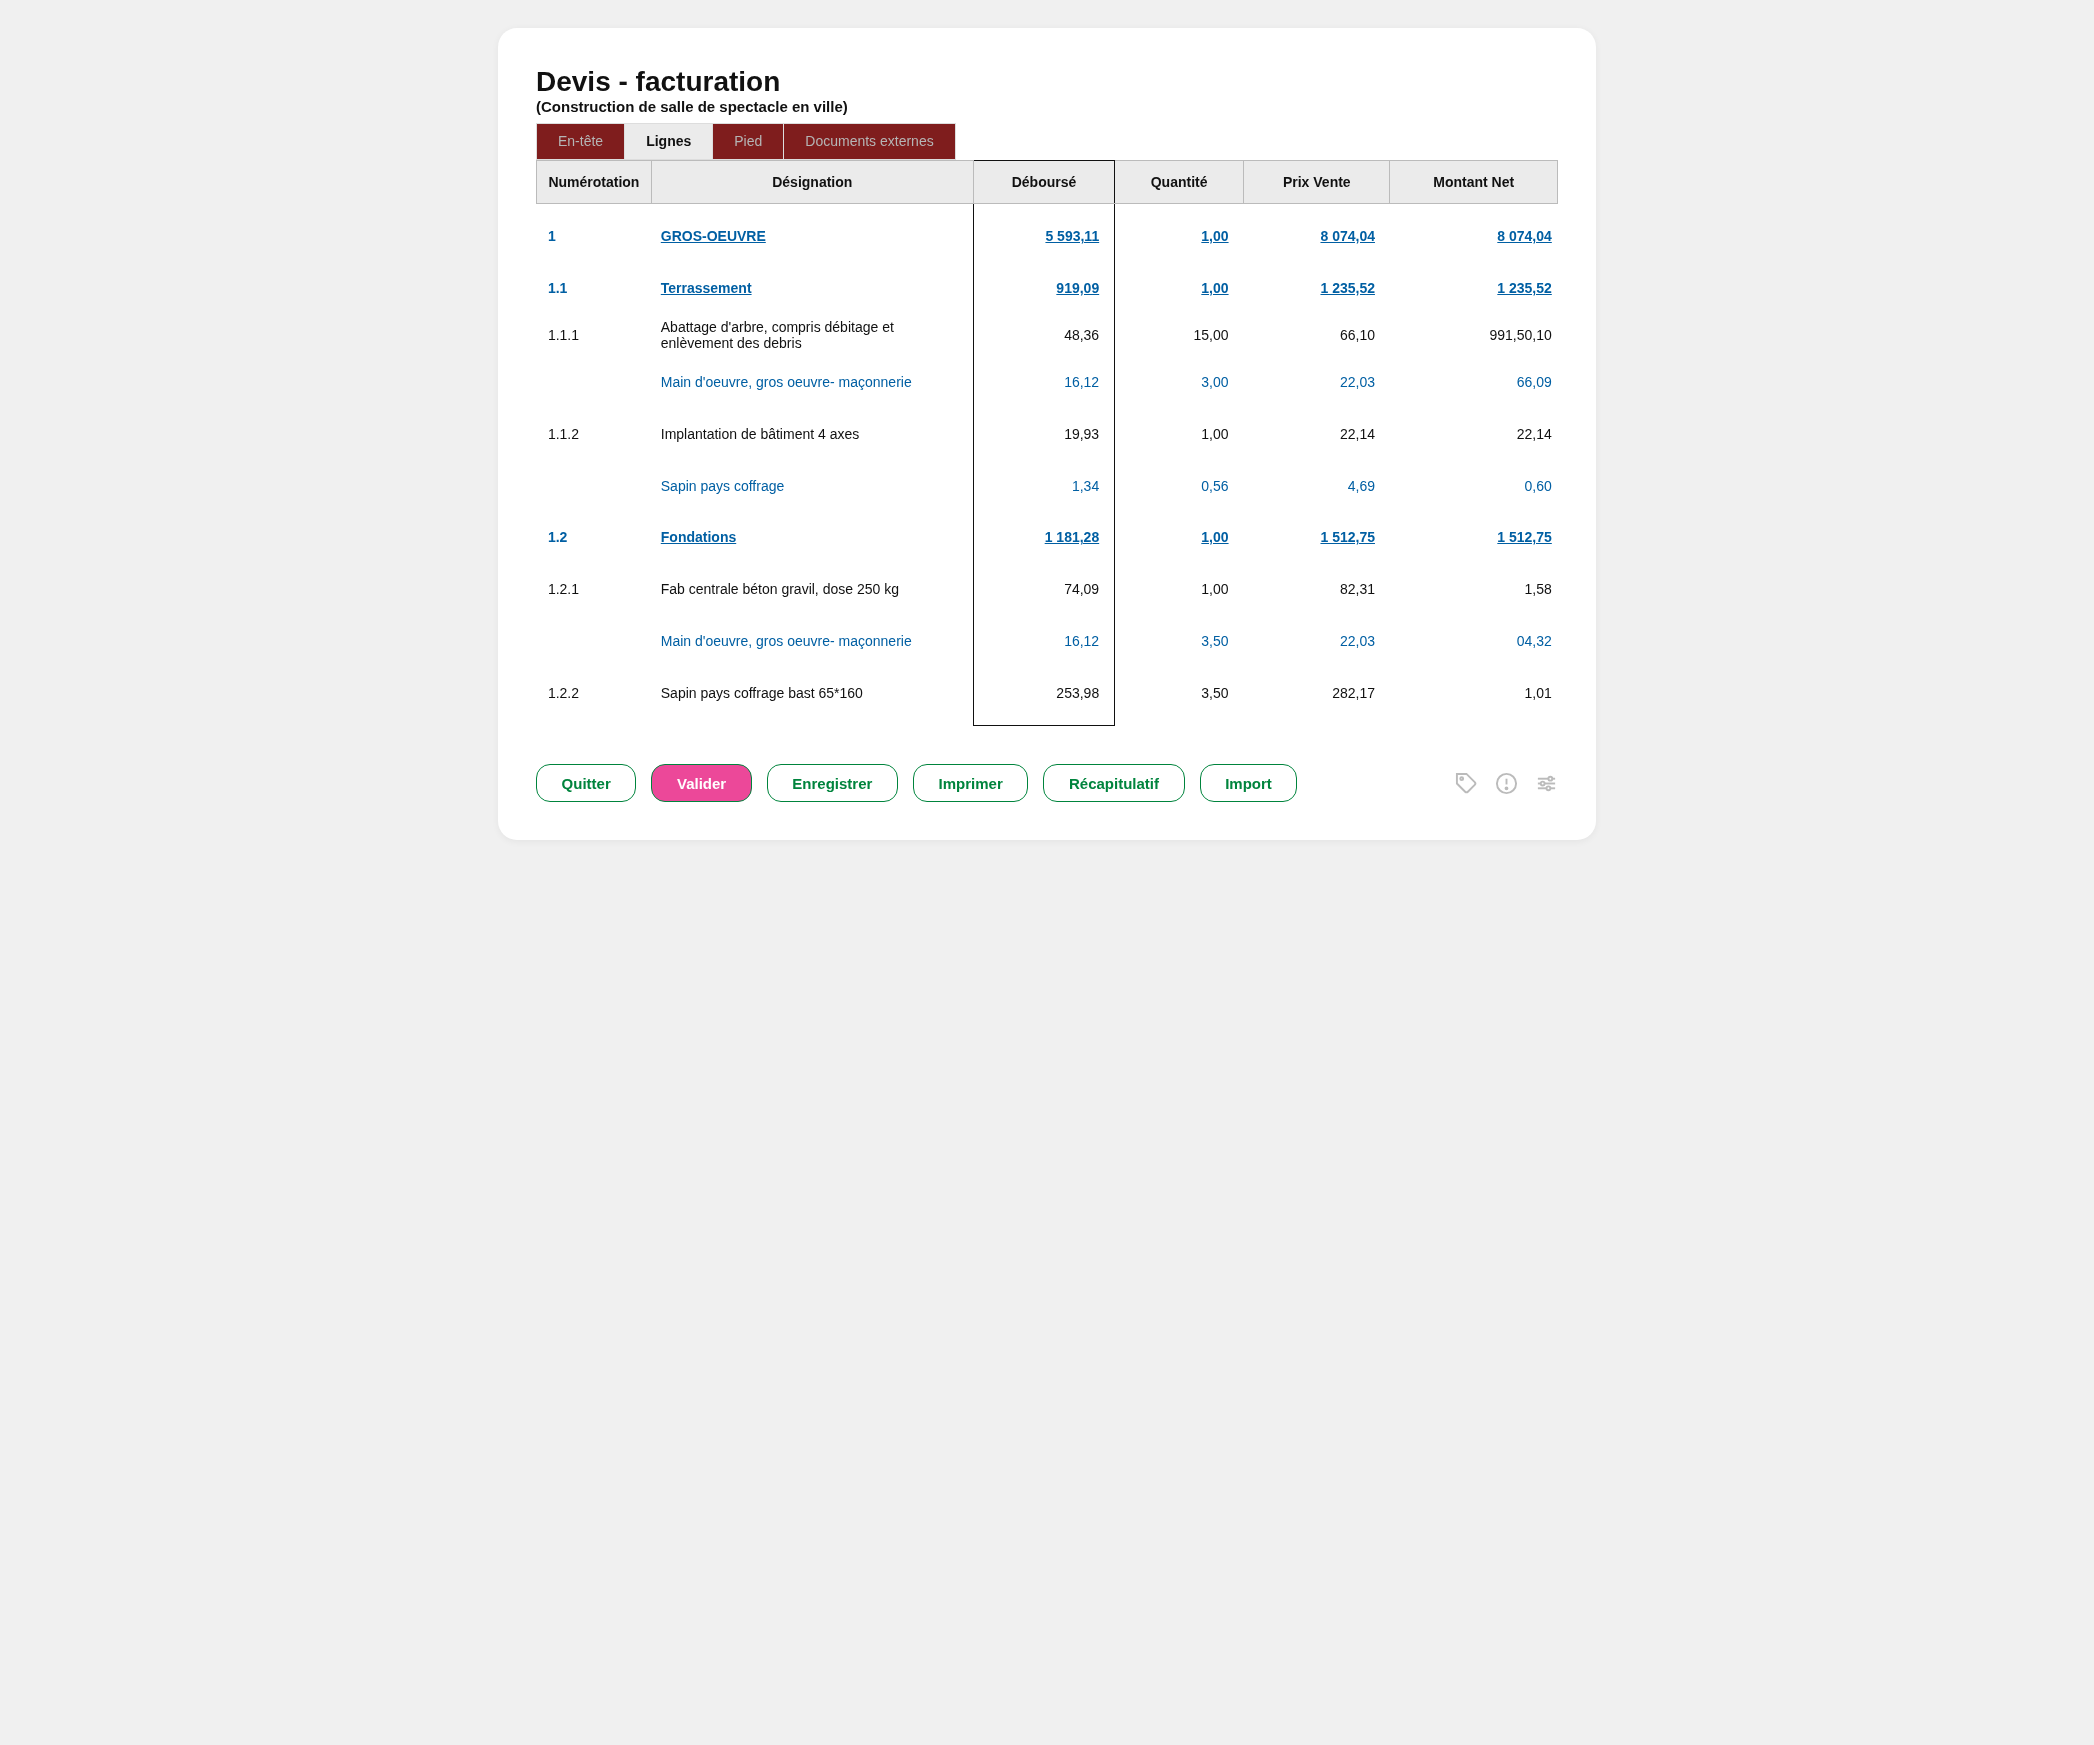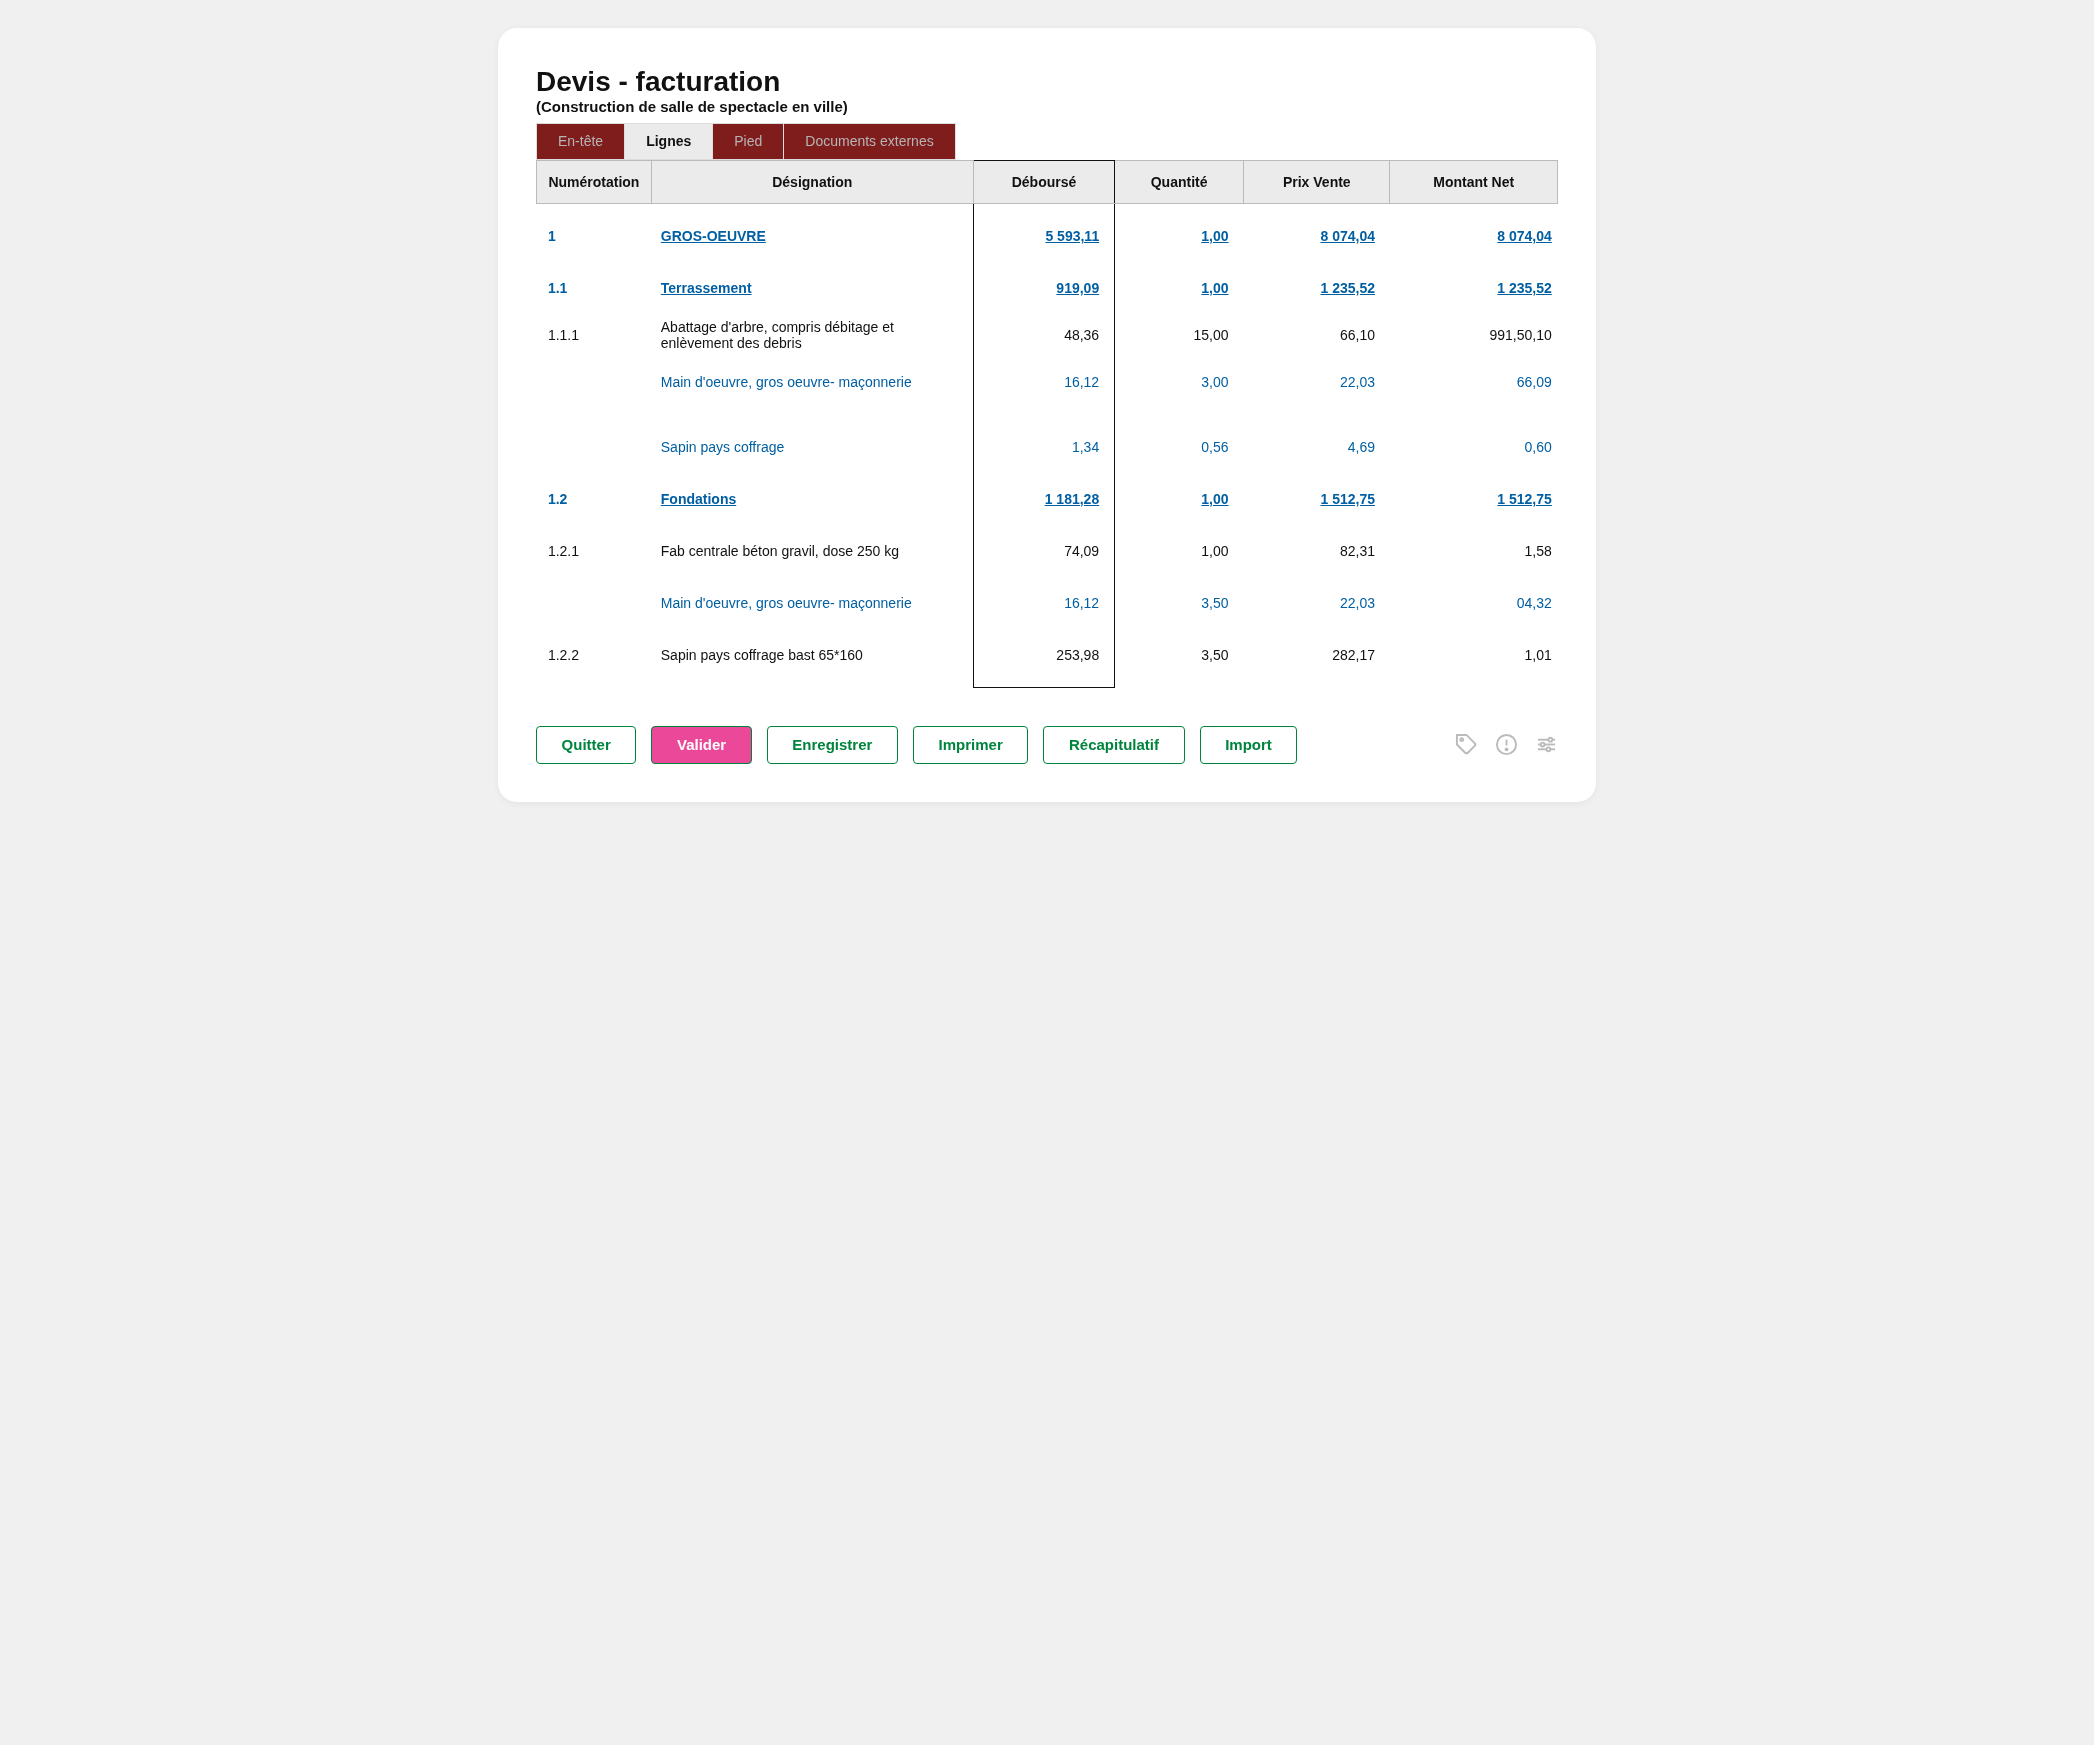--- a/index.html
+++ b/index.html
@@ -98,21 +98,21 @@
     .spacer td.deb { border-left: 1.9px solid #111; border-right: 1.9px solid #111; }
 
     .footer {
       display: flex;
       align-items: center;
       gap: 15px;
       margin-top: 38px;
     }
     .btn {
       padding: 9.5px 24.6px;
-      border-radius: 4px;
+      border-radius: 14px;
       font-size: 15px;
       font-weight: 600;
       cursor: pointer;
       border: 1.9px solid #00843D;
       background: #fff;
       color: #00843D;
     }
     .btn.primary {
       background: #ec4899;
       color: #fff;
@@ -206,20 +206,28 @@
           <td class="net">66,09</td>
         </tr>
         <tr class="spacer">
             <td></td>
             <td></td>
             <td class="deb"></td>
             <td></td>
             <td></td>
             <td></td>
           </tr>
+        <tr class="lvl3">
+          <td class="num">1.1.2</td>
+          <td class="des">Implantation de bâtiment 4 axes</td>
+          <td class="deb">19,93</td>
+          <td class="qte">1,00</td>
+          <td class="pv">22,14</td>
+          <td class="net">22,14</td>
+        </tr>
         <tr class="spacer">
             <td></td>
             <td></td>
             <td class="deb"></td>
             <td></td>
             <td></td>
             <td></td>
           </tr>
         <tr class="lvl4">
           <td class="num"></td>

